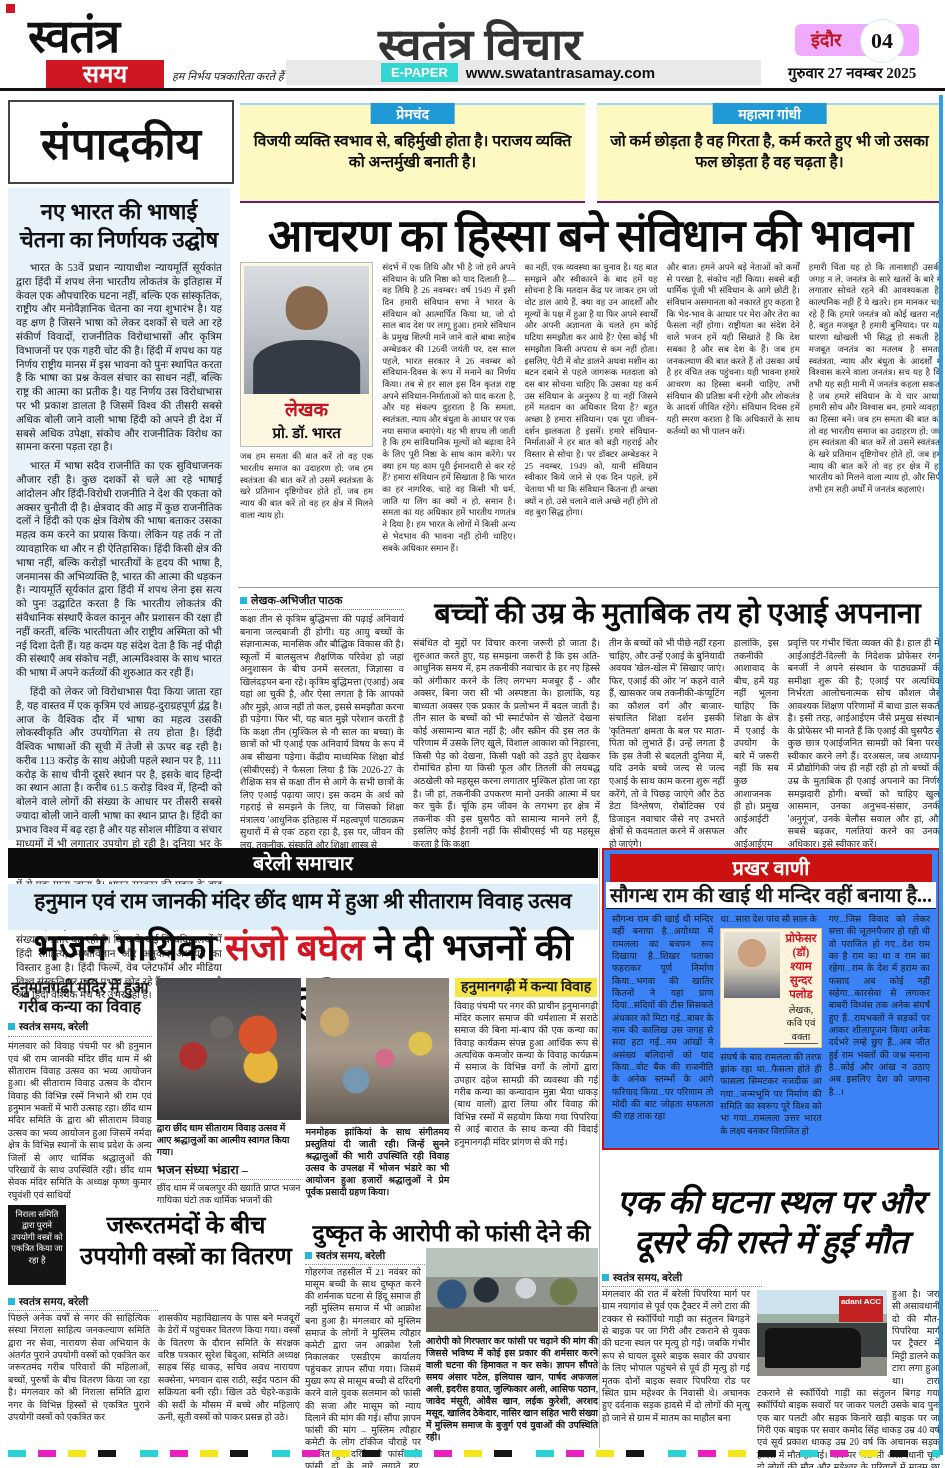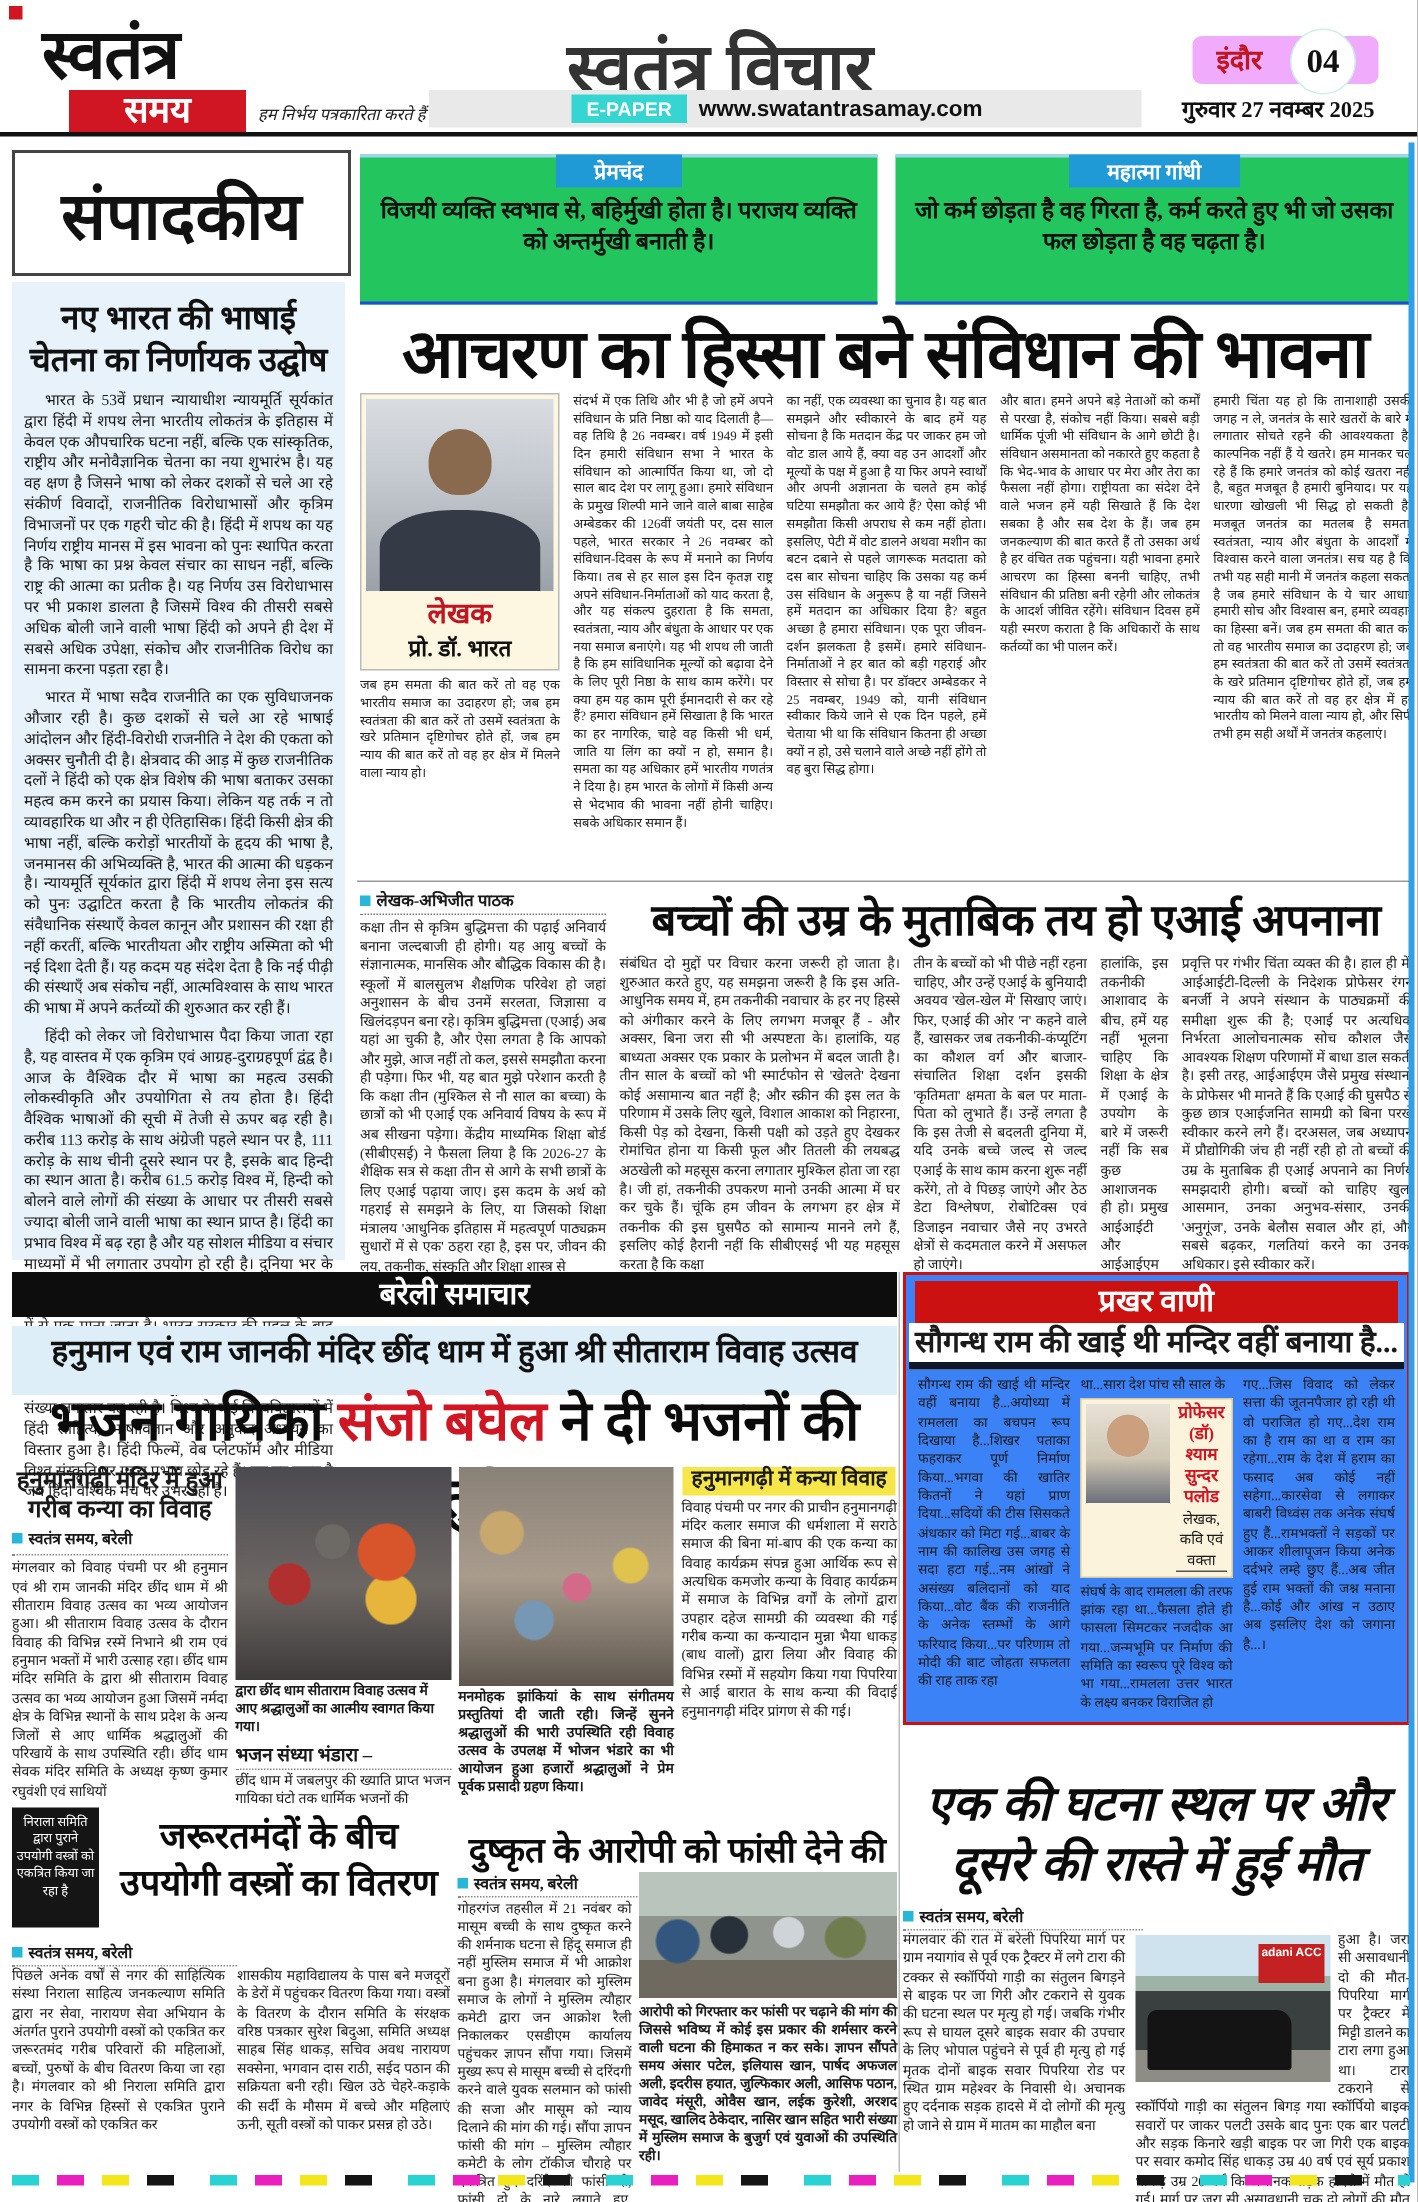--- a/index.html
+++ b/index.html
@@ -25,21 +25,21 @@
   .date-line{left:788px;top:62px;font-size:15px;font-weight:700;color:#111;}
   .head-rule{left:0;top:88px;width:945px;height:3px;background:#111;}
   
   .edit-box{left:8px;top:100px;width:222px;height:80px;border:2px solid #444;background:#fff;
             display:flex;align-items:center;justify-content:center;}
   .edit-box span{font-size:44px;font-weight:800;color:#111;}
   .edit-panel{left:8px;top:188px;width:222px;height:652px;background:#e7f2fb;padding:6px 8px;box-sizing:border-box;}
   .edit-head{font-size:22px;font-weight:800;text-align:center;line-height:1.25;margin:4px 0 8px 0;color:#111;}
   .edit-panel p{font-size:10.3px;line-height:1.34;margin:0 0 5px 0;text-indent:14px;}
   
-  .quote-box{top:103px;height:96px;background:#22c55e;border-top:2px solid #9fd4f2;border-bottom:2px solid #1d4ed8;}
+  .quote-box{top:103px;height:96px;background:#fef9c3;border-top:2px solid #9fd4f2;border-bottom:2px solid #701a75;}
   .quote-tab{position:absolute;left:50%;transform:translateX(-50%);top:-2px;background:#1f9ad6;color:#fff;
              font-weight:700;font-size:14px;padding:1px 26px;}
   .quote-text{margin:26px 10px 0 10px;font-size:15.5px;font-weight:700;text-align:center;line-height:1.35;color:#111;}
   
   .main-headline{left:238px;top:203px;width:704px;text-align:center;font-size:45px;font-weight:800;
                  letter-spacing:-1px;color:#0c0c0c;}
   .main-cols{left:240px;top:262px;width:702px;height:322px;display:flex;gap:9px;}
   .main-cols .col{flex:1;font-size:8.6px;line-height:1.36;color:#222;}
   .author-card{border:1px solid #bbb;background:#fdf6e0;padding:3px;}
   .author-photo{height:128px;background:linear-gradient(180deg,#d9dde2 0%,#c2c7cd 45%,#9ba1a9 100%);position:relative;overflow:hidden;}
@@ -80,39 +80,39 @@
      radial-gradient(circle at 35% 70%,#7798b5 0 9%,transparent 10%),
      linear-gradient(180deg,#8a8177 0%,#a99c8d 50%,#5e564e 100%);}
   .caption{font-size:9.3px;font-weight:700;line-height:1.3;margin-top:2px;}
   .sub-head{font-size:12.5px;font-weight:800;border-bottom:1px dotted #888;margin:4px 0 2px 0;}
   .yellow-head{background:#f6e64a;display:inline-block;padding:0 6px;font-size:14px;font-weight:800;margin:0 auto 3px auto;}
   
   .pv-box{left:602px;top:848px;width:338px;height:302px;border:2px solid #cc1111;background:#3b82f6;box-sizing:border-box;}
   .pv-banner{margin:4px 6px 0 6px;background:#cc1111;color:#fff;font-weight:800;font-size:20px;
              text-align:center;line-height:28px;}
   .pv-headline{background:#fff;margin:0 2px;font-size:20px;font-weight:800;text-align:center;
-               line-height:1.3;border-bottom:5px solid #0f172a;}
+               line-height:1.3;border-bottom:1px solid #0f172a;}
   .pv-cols{display:flex;gap:7px;padding:4px 8px;}
   .pv-cols .col{flex:1;font-size:9.2px;line-height:1.34;}
   .pv-card{background:#fbf3dc;border:1px solid #d8c89a;padding:3px;display:flex;gap:4px;margin:3px 0;}
   .pv-photo{width:56px;height:66px;flex:none;background:
      radial-gradient(circle at 50% 32%,#caa07e 0 26%,transparent 27%),
      linear-gradient(180deg,#e8e2d6 0%,#cfc6b4 55%,#6b6f7a 100%);}
   .pv-name{color:#d01622;font-weight:800;font-size:11.5px;line-height:1.2;text-align:center;}
   .pv-role{font-size:9.8px;text-align:center;border-bottom:1px solid #555;margin-top:2px;}
   
   .acc-strap{left:602px;top:1154px;width:338px;height:25px;background:#e4e4e4;font-weight:700;
              font-size:18.5px;text-align:center;line-height:25px;color:#111;}
   .acc-headline{left:602px;top:1182px;width:338px;text-align:center;font-size:32px;font-weight:800;
                 line-height:1.25;color:#0b0b0b;font-style:italic;}
   .acc-byline{left:602px;top:1268px;width:160px;}
   .acc-body{left:602px;top:1288px;width:338px;height:158px;display:flex;gap:7px;}
   .acc-c1{width:148px;flex:none;font-size:9.3px;line-height:1.33;}
   .acc-c2{flex:1;font-size:9.3px;line-height:1.33;}
-  .photo-crash{float:left;width:130px;height:98px;margin:2px 5px 2px 0;background:
+  .photo-crash{float:left;width:130px;height:86px;margin:2px 5px 2px 0;background:
      linear-gradient(180deg,#cfe3ee 0 28%,#9db3a6 28% 38%,#3a3f3f 38% 78%,#8d8d85 78% 100%);position:relative;}
   .crash-sign{position:absolute;right:4px;top:6px;width:44px;height:26px;background:#c42222;color:#fff;
               font-family:"Liberation Sans",sans-serif;font-size:8px;font-weight:700;text-align:center;line-height:12px;}
   .crash-car{position:absolute;left:8px;bottom:8px;width:96px;height:40px;background:#141414;border-radius:6px 10px 2px 2px;}
   
   .cl-sidebox{left:8px;top:1205px;width:58px;height:80px;background:#151515;color:#fff;font-size:8.5px;
               line-height:1.35;text-align:center;padding:4px 3px;box-sizing:border-box;}
   .cl-headline{left:72px;top:1210px;width:228px;text-align:center;font-size:24px;font-weight:800;line-height:1.3;color:#0b0b0b;}
   .cl-byline{left:8px;top:1292px;width:150px;}
   .cl-cols{left:8px;top:1312px;width:292px;height:132px;display:flex;gap:8px;}

